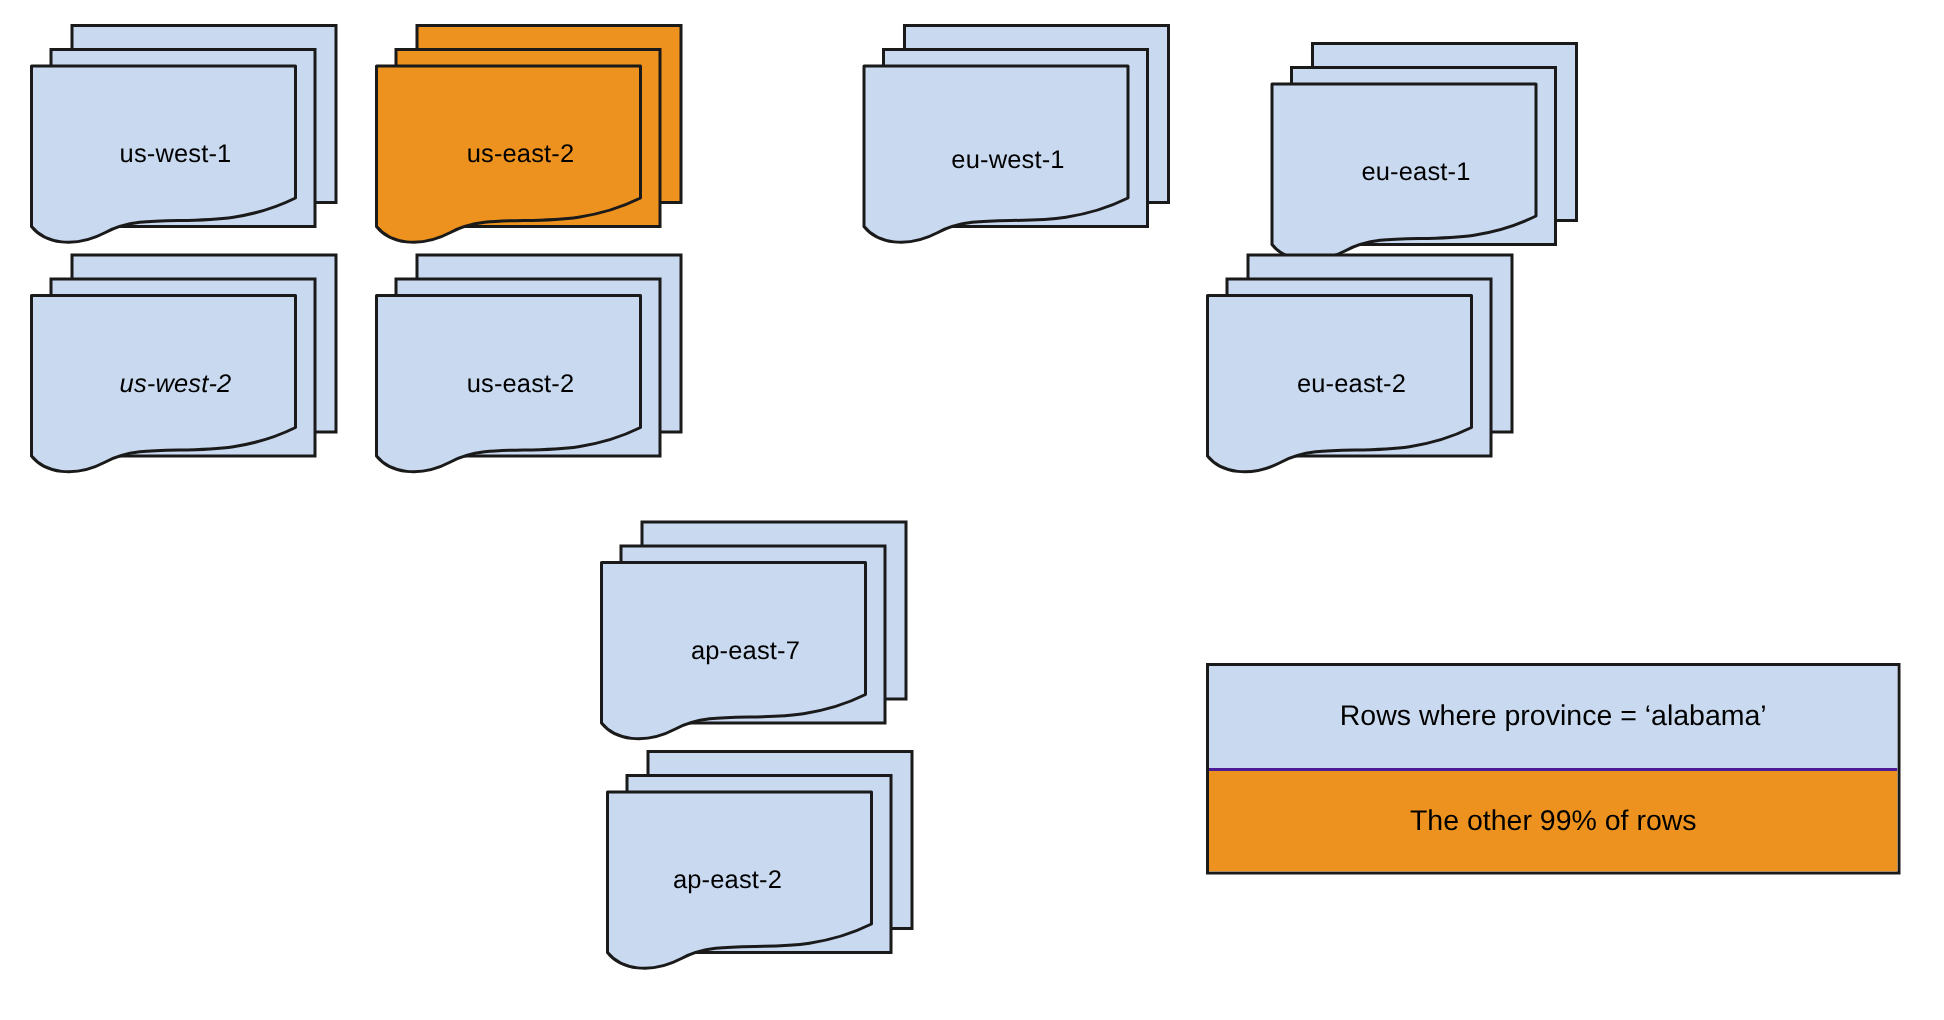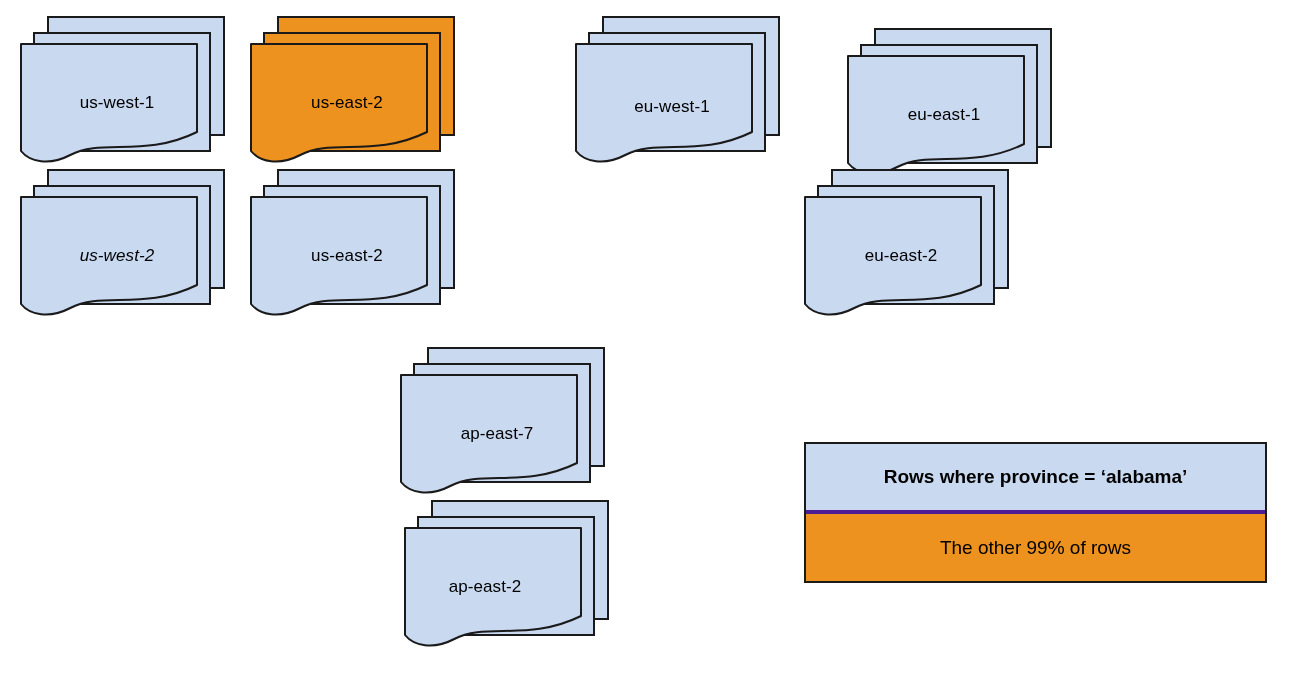--- a/index.html
+++ b/index.html
@@ -54,22 +54,21 @@
     width: 100%;
     display: flex;
     align-items: center;
     justify-content: center;
     font-family: "Liberation Sans", sans-serif;
     font-size: 19px;
     color: #000000;
   }
   .legend-row.top {
     height: 70px;
-    border-bottom: 4px solid #4c1d95;
-    font-weight: bold;
+    border-bottom: 2px solid #4c1d95;
   }
   .legend-row.bottom {
     height: 67px;
   }
 </style>
 </head>
 <body>
 
 <div id="canvas">
 

